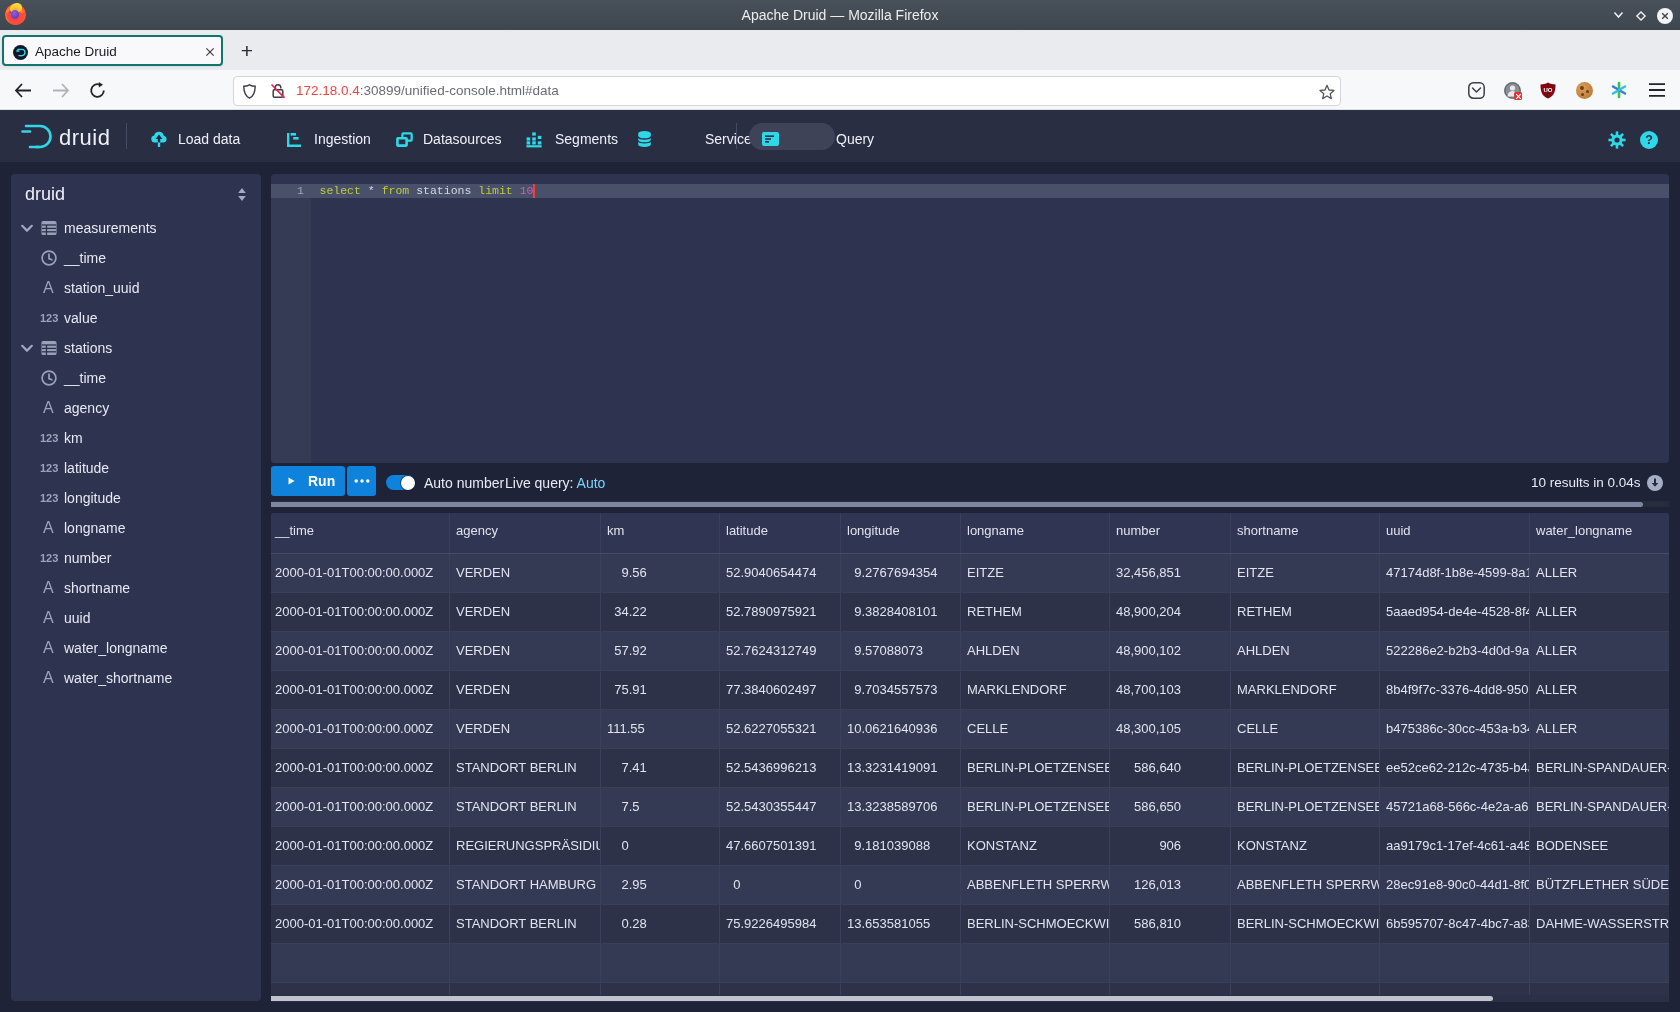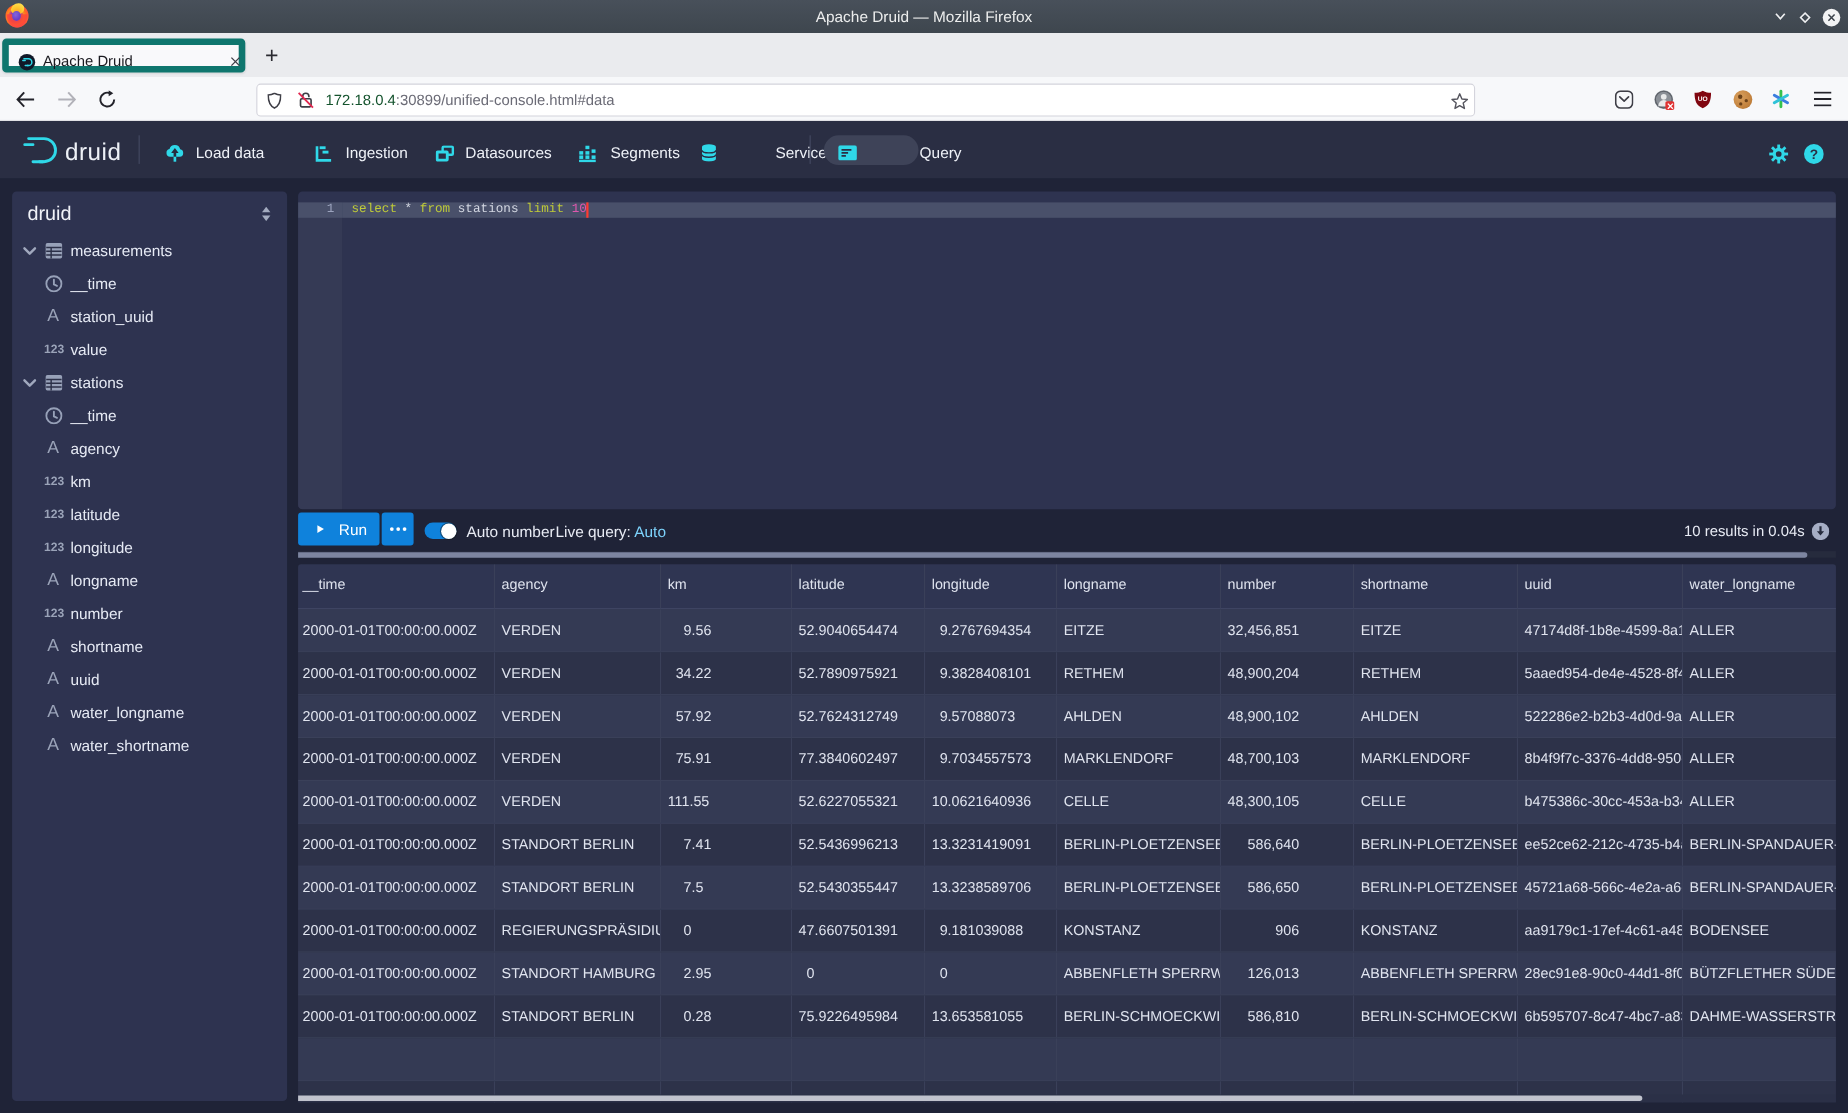--- a/index.html
+++ b/index.html
@@ -6,21 +6,21 @@
   html,body { width:1680px; height:1012px; overflow:hidden; }
   body { font-family:"Liberation Sans", sans-serif; background:#1f2337; position:relative; }
   .abs { position:absolute; }
 
   
   #titlebar { left:0; top:0; width:1680px; height:30px;
     background:linear-gradient(#48505a,#3e464e); color:#f3f4f5; }
   #titletext { width:100%; text-align:center; font-size:14px; line-height:30px; color:#eceded; }
   #tabbar { left:0; top:30px; width:1680px; height:40px; background:#eaebee; }
   #tab { left:2px; top:5px; width:221px; height:31px; background:#f9f9fb;
-    border:6px solid #0f766e; border-radius:4px; box-shadow:0 1px 2px rgba(0,0,0,.08); }
+    border:2px solid #0f766e; border-radius:4px; box-shadow:0 1px 2px rgba(0,0,0,.08); }
   #tabtitle { left:31px; top:0; line-height:30px; font-size:13.5px; color:#1a1a20; }
   #tabbar .plus { left:234px; top:8px; width:26px; height:26px; color:#2a2a30; font-size:21px; line-height:25px; text-align:center; font-weight:400;}
   #toolbar { left:0; top:70px; width:1680px; height:40px; background:#f7f8fa; border-bottom:1px solid #e0e1e5;}
   #urlbar { left:233px; top:6px; width:1108px; height:30px; background:#ffffff;
     border:1px solid #d4d4dc; border-radius:4px; }
   #urltext { left:62px; top:0; line-height:28px; font-size:13.5px; color:#17171b; white-space:nowrap;}
   #urltext .dim { color:#6b6b76; }
 
   
   #appheader { left:0; top:110px; width:1680px; height:52px; background:#2a2e43; }
@@ -39,21 +39,21 @@
 
   #editor { left:271px; top:174px; width:1398px; height:289px; background:#2e3350; border-radius:4px; overflow:hidden;}
   #gutter { left:0; top:10px; width:40px; height:279px; background:#353a55; }
   #activegut { left:0; top:10px; width:40px; height:13.5px; background:#49506a; }
   #activeline { left:40px; top:10px; width:1358px; height:13.5px; background:#49506a; }
   #lineno { left:0; top:10px; width:33px; height:13.5px; text-align:right; font-family:"Liberation Mono",monospace; font-size:11.5px; line-height:13.5px; color:#9ba3bd; }
   #code { left:48.5px; top:10px; height:13.5px; font-family:"Liberation Mono",monospace; font-size:11.5px; line-height:13.5px; white-space:pre; }
 
   
   .bluebtn { background:#0f82dc; border-radius:3px; }
-  #runbtn { left:271px; top:466px; width:74px; height:30px; }
+  #runbtn { left:271px; top:466px; width:74px; height:30px;font-weight:bold; }
   #morebtn { left:347px; top:466px; width:29px; height:30px; }
   #switch { left:386px; top:475px; width:29px; height:15px; background:#0f82dc; border-radius:8px; }
   #switch .knob { position:absolute; right:0.5px; top:0.5px; width:14px; height:14px; background:#fff; border-radius:50%; box-shadow:0 0 0 1px rgba(16,22,26,.5); }
   .runtext { color:#e8ebf4; font-size:14px; line-height:30px; top:468px; }
 
   
   #tablepanel { left:271px; top:513px; width:1398px; height:489px; background:#2c3148; border-radius:3px 3px 0 0; overflow:hidden; }
   .trow { position:relative; display:flex; width:1560px; }
   .cell { flex:none; overflow:hidden; white-space:nowrap; padding-left:6px; font-size:13px; color:#e0e4ef;
     border-right:1px solid #3a4059; }
@@ -120,21 +120,21 @@
 
     <svg class="abs" style="left:9px;top:6.5px" width="13" height="15" viewBox="0 0 13 15">
       <path d="M6.5 0.8 C8.5 2 10.5 2.3 12.2 2.3 C12.2 8 11 12 6.5 14.2 C2 12 0.8 8 0.8 2.3 C2.5 2.3 4.5 2 6.5 0.8 Z" fill="none" stroke="#3e3e46" stroke-width="1.4"></path>
     </svg>
 
     <svg class="abs" style="left:36px;top:6px" width="16" height="16" viewBox="0 0 16 16">
       <rect x="3.2" y="6.8" width="9.6" height="7.4" rx="1.2" fill="none" stroke="#3e3e46" stroke-width="1.5"></rect>
       <path d="M5.2 6.8 V4.6 a2.8 2.8 0 0 1 5.6 0 V5.4" fill="none" stroke="#3e3e46" stroke-width="1.5"></path>
       <path d="M1.5 1.5 L14.5 14.8" stroke="#e22850" stroke-width="1.7"></path>
     </svg>
-    <div class="abs" id="urltext"><b style="font-weight:400;color:#14532d">172.18.0.4</b><span class="dim">:30899/unified-console.html#data</span></div>
+    <div class="abs" id="urltext"><b style="font-weight:400;color:#ef4444">172.18.0.4</b><span class="dim">:30899/unified-console.html#data</span></div>
 
     <svg class="abs" style="left:1085px;top:6.5px" width="16" height="16" viewBox="0 0 16 16">
       <path d="M8 1.3 L10 6 L15 6.4 L11.2 9.7 L12.3 14.6 L8 12 L3.7 14.6 L4.8 9.7 L1 6.4 L6 6 Z" fill="none" stroke="#55555e" stroke-width="1.3" stroke-linejoin="round"></path>
     </svg>
   </div>
 
   <svg class="abs" style="left:1468px;top:12px" width="17" height="17" viewBox="0 0 17 17">
     <rect x="0.8" y="0.8" width="15.4" height="15.4" rx="4.5" fill="none" stroke="#3e3e46" stroke-width="1.5"></rect>
     <path d="M4.5 6 L8.5 10 L12.5 6" fill="none" stroke="#3e3e46" stroke-width="1.5" stroke-linecap="round" stroke-linejoin="round"></path>
   </svg>

